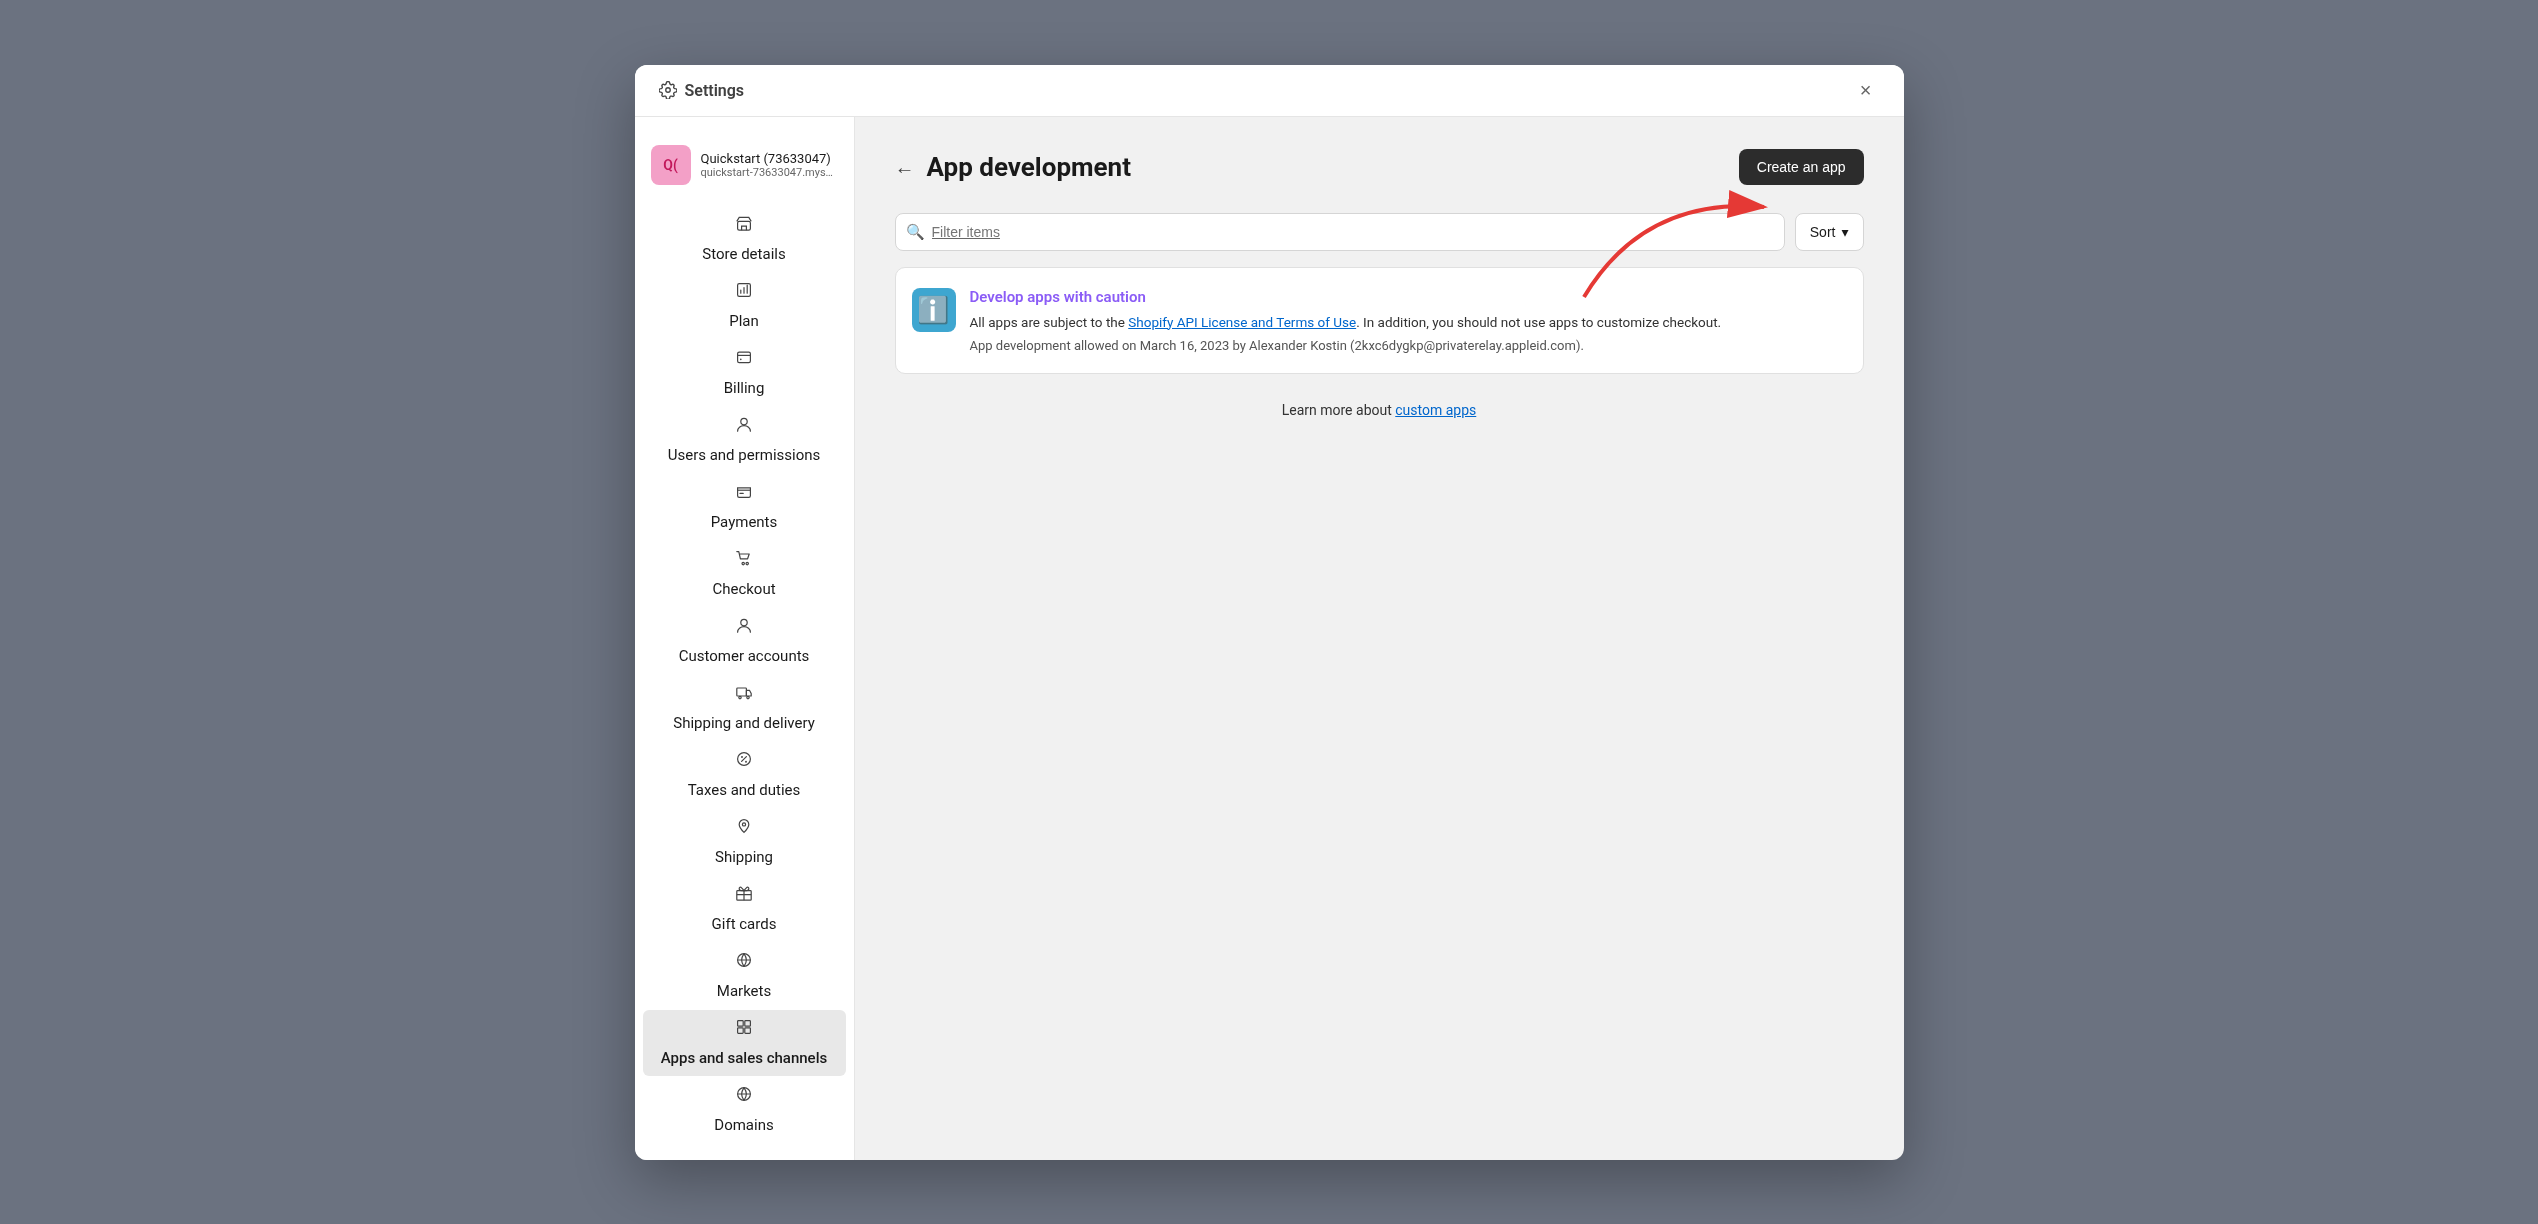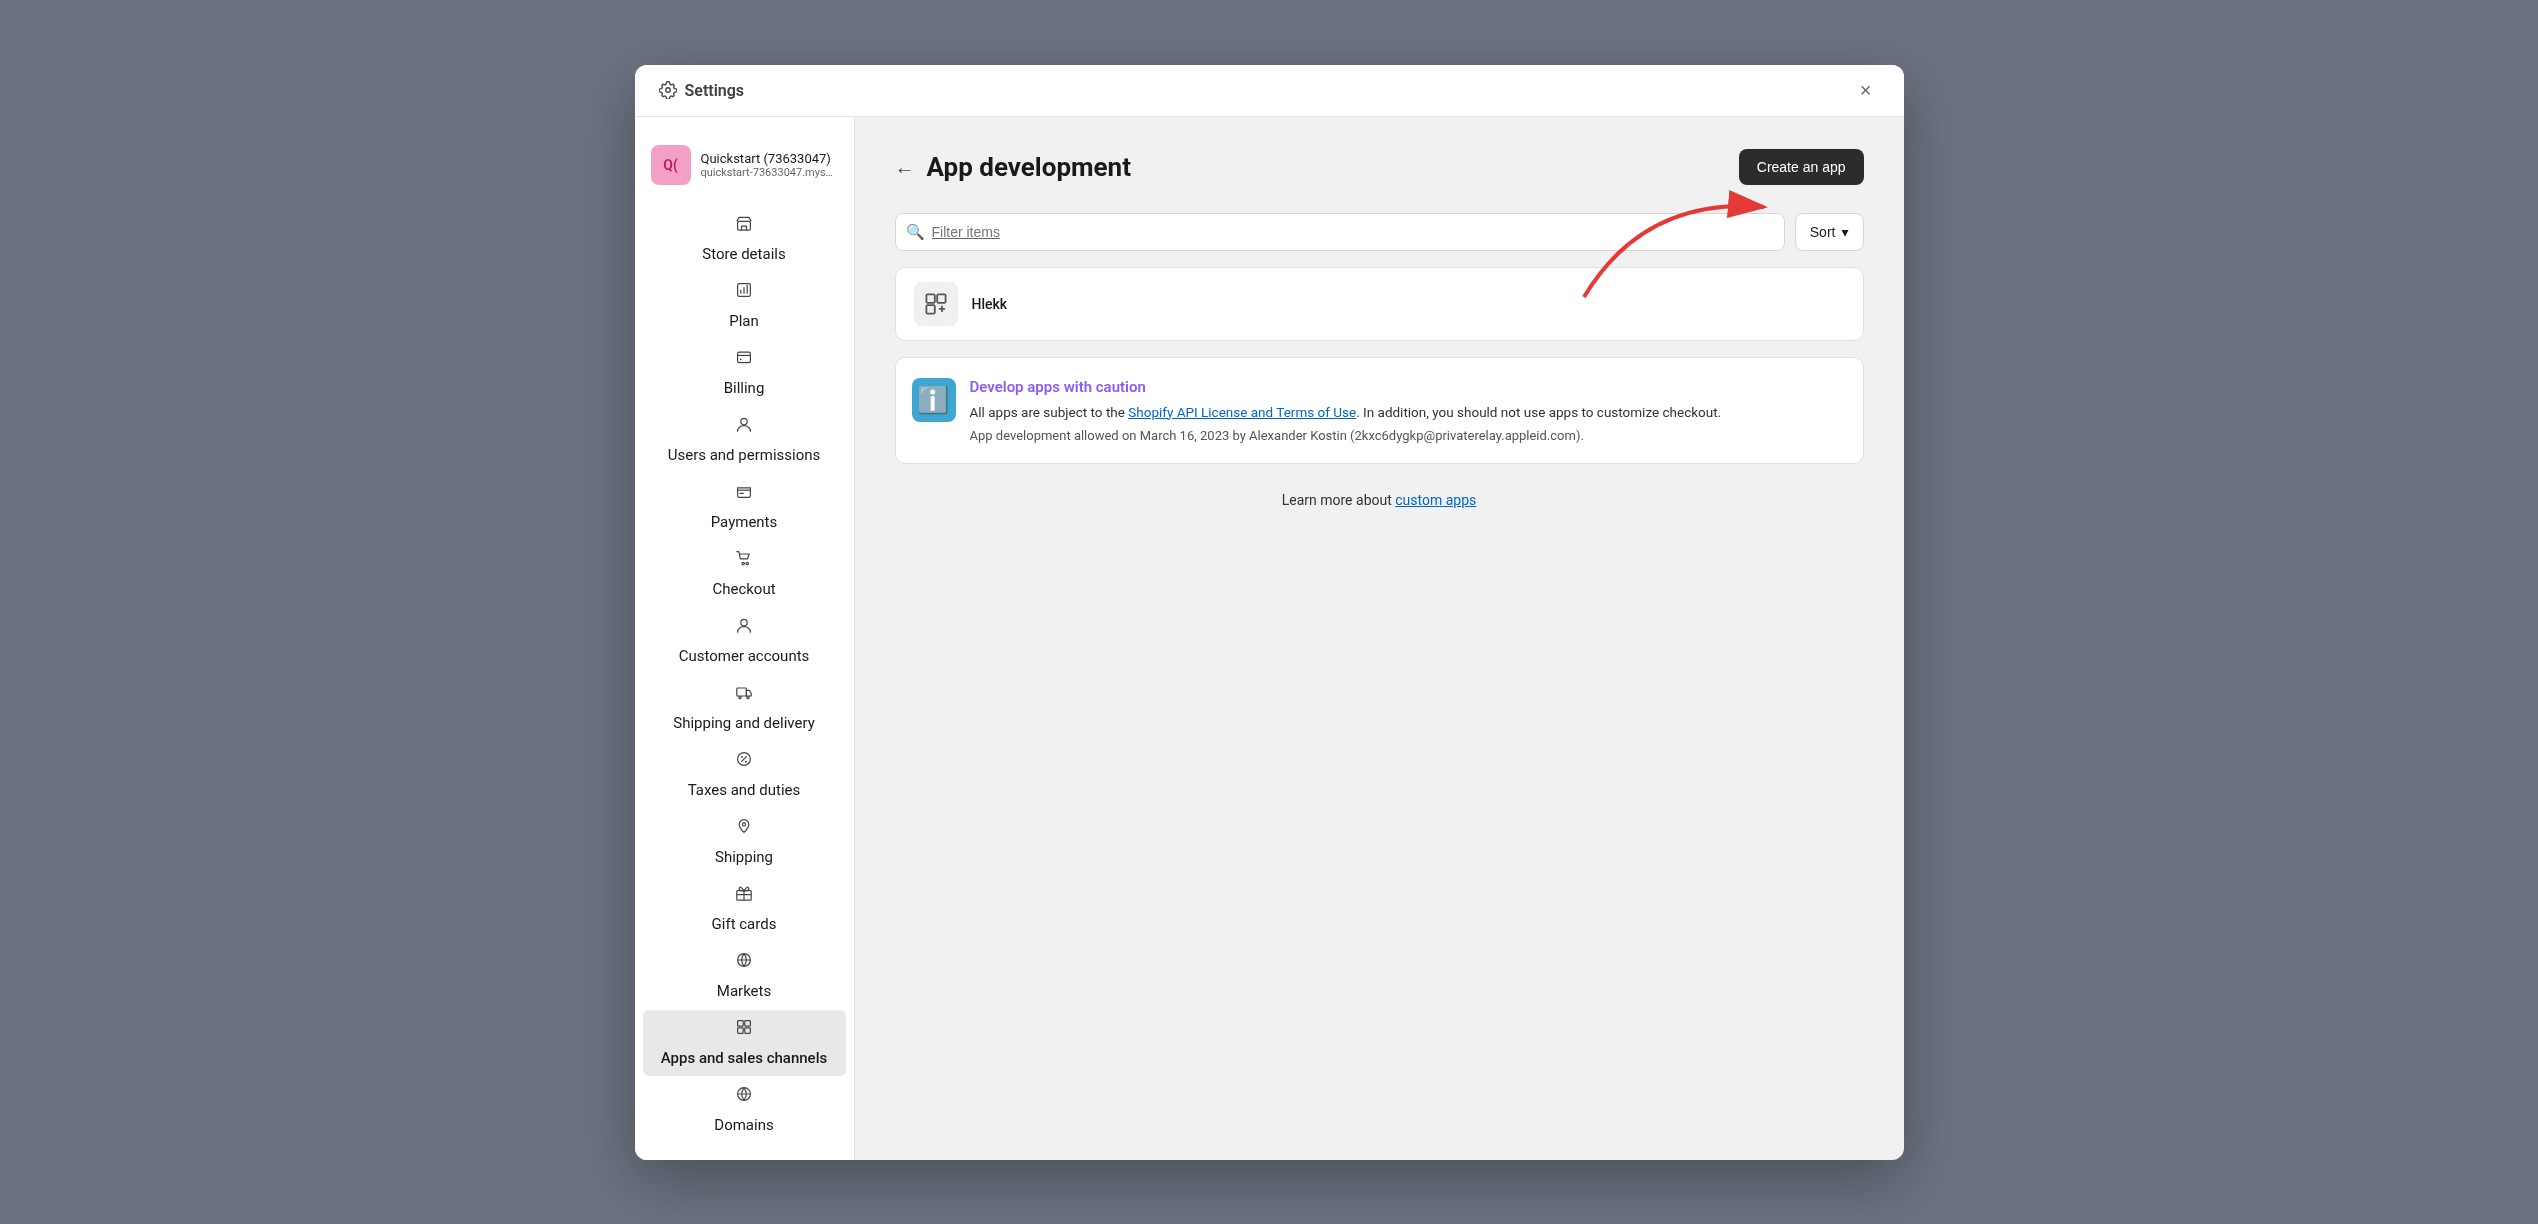--- a/index.html
+++ b/index.html
@@ -481,33 +481,20 @@
         <div class="search-input-wrapper">
           <span class="search-icon-inner">🔍</span>
           <input class="search-input" type="text" placeholder="Filter items" style="">
         </div>
         <button class="sort-btn">
           <span>Sort</span>
           <span>▾</span>
         </button>
       </div>
 
-      <div id="apps-container">
-          <div class="app-card">
-            <div class="app-icon-box">
-              <svg width="24" height="24" viewBox="0 0 20 20" fill="none">
-                <rect x="2" y="2" width="7" height="7" rx="1" stroke="#555" stroke-width="1.5"></rect>
-                <rect x="11" y="2" width="7" height="7" rx="1" stroke="#555" stroke-width="1.5"></rect>
-                <rect x="2" y="11" width="7" height="7" rx="1" stroke="#555" stroke-width="1.5"></rect>
-                <path d="M13 14h4M15 12v4" stroke="#555" stroke-width="1.5" stroke-linecap="round"></path>
-              </svg>
-            </div>
-            <div class="app-name">Hlekk</div>
-          </div>
-        </div>
 
       <div class="caution-card">
         <div class="caution-icon-box">
           <span class="caution-icon-inner">ℹ️</span>
         </div>
         <div class="caution-text-area">
           <div class="caution-title">Develop apps with caution</div>
           <div class="caution-body">
             <span>All apps are subject to the </span><a href="#">Shopify API License and Terms of Use</a><span>. In addition, you should not use apps to customize checkout.</span>
           </div>

